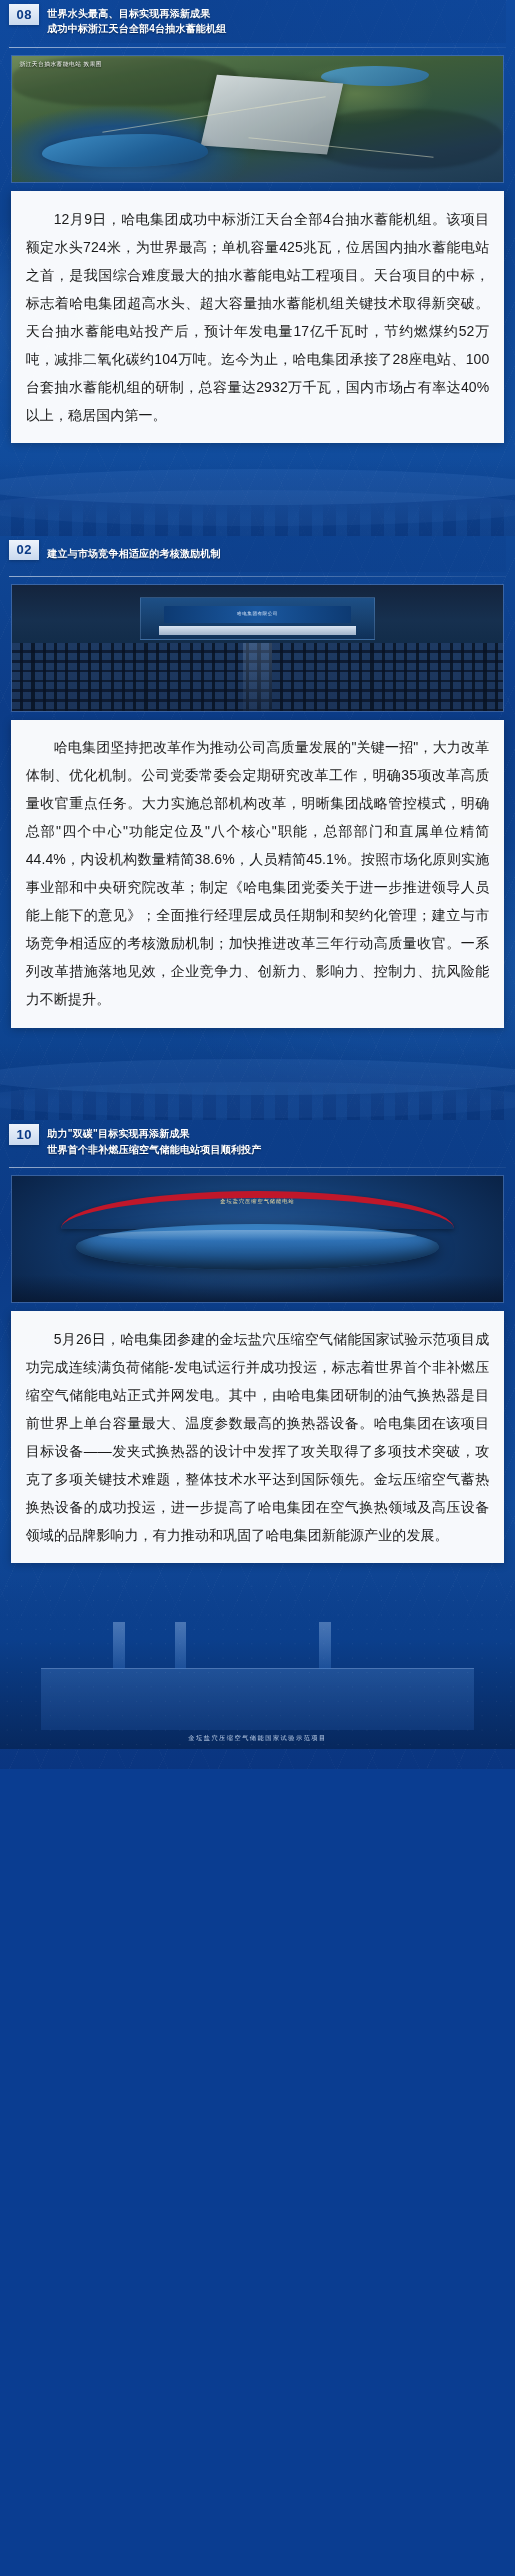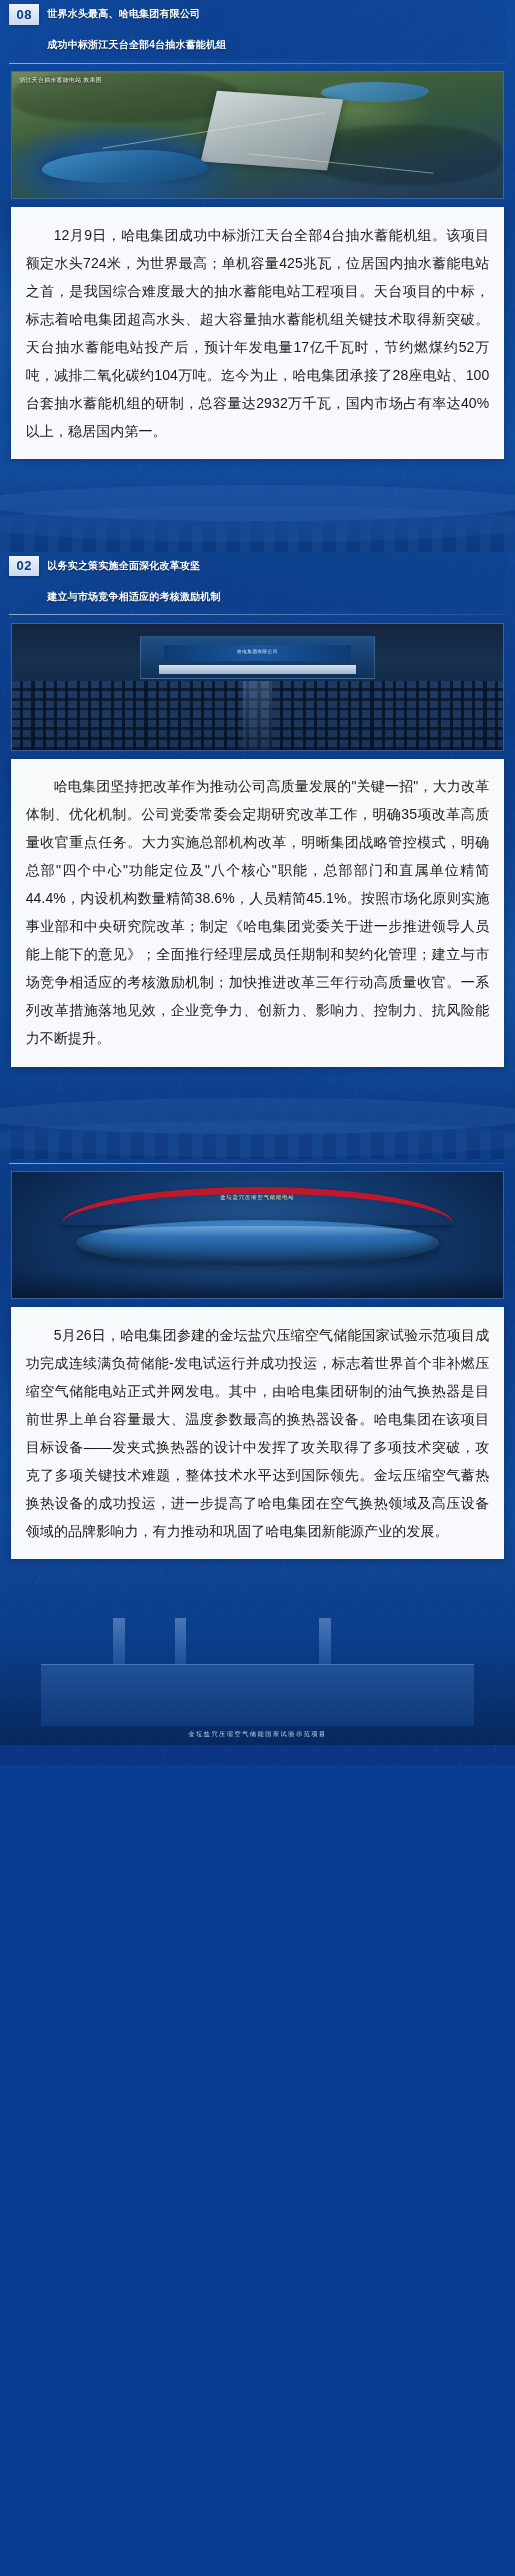--- a/index.html
+++ b/index.html
@@ -41,21 +41,20 @@
   
   .head-band {
     position: relative;
     margin: 0 9.3px 0 9.3px;
     padding: 6.2px 7.2px 6.2px 38px;
     min-height: 36px;
     display: flex;
     flex-direction: column;
     justify-content: center;
     background: linear-gradient(90deg, rgba(10,52,120,0.0) 0%, rgba(12,60,135,0.55) 35%, rgba(12,60,135,0.25) 100%);
-    gap: 16px;
   }
   .head-num {
     position: absolute;
     left: 0; top: 4.1px;
     width: 30px; height: 20.6px;
     background: linear-gradient(180deg, #eef4fb 0%, #c9d9ee 100%);
     color: #0b3a85;
     font-size: 13px;
     font-weight: bold;
     display: flex;
@@ -354,21 +353,21 @@
 </style>
 </head>
 <body>
 
 <div class="page">
 
   <div class="section">
 
     <div class="head-band">
       <div class="head-num">08</div>
-      <div class="head-title">世界水头最高、哈电集团有限公司</div>
+      <div class="head-title">世界水头最高、目标实现再添新成果</div>
       <div class="head-title">成功中标浙江天台全部4台抽水蓄能机组</div>
     </div>
     <div class="head-rule"></div>
 
     <div class="photo-wrap">
       <div class="photo ph1">
         <div class="ridge" style="left:0;top:0;width:46%;height:40%;border-radius:40%;"></div>
         <div class="ridge" style="right:0;top:42%;width:40%;height:48%;border-radius:45%;"></div>
         <div class="lake2"></div>
         <div class="dam"></div>
@@ -389,21 +388,20 @@
     <div class="dots"></div>
     <div class="wave" style="top:10.3px;"></div>
     <div class="wave" style="top:31px;opacity:.6;"></div>
     <div class="skyline"></div>
   </div>
 
   <div class="section">
 
     <div class="head-band">
       <div class="head-num">02</div>
-      <div class="head-title">以务实之策实施全面深化改革攻坚</div>
       <div class="head-title">建立与市场竞争相适应的考核激励机制</div>
     </div>
     <div class="head-rule"></div>
 
     <div class="photo-wrap">
       <div class="photo ph2">
         <div class="stage"></div>
         <div class="banner"></div>
         <div class="bannertext">哈电集团有限公司</div>
         <div class="desk"></div>
@@ -420,20 +418,25 @@
   <div class="band">
     <div class="sky"></div>
     <div class="dots"></div>
     <div class="wave" style="top:15.5px;"></div>
     <div class="wave" style="top:39px;opacity:.55;"></div>
     <div class="skyline"></div>
   </div>
 
   <div class="section">
 
+    <div class="head-band">
+      <div class="head-num">10</div>
+      <div class="head-title">助力"双碳"目标实现再添新成果</div>
+      <div class="head-title">世界首个非补燃压缩空气储能电站项目顺利投产</div>
+    </div>
     <div class="head-rule"></div>
 
     <div class="photo-wrap">
       <div class="photo ph3">
         <div class="arch"></div>
         <div class="archtext">金坛盐穴压缩空气储能电站</div>
         <div class="tank"></div>
         <div class="floor"></div>
       </div>
     </div>

